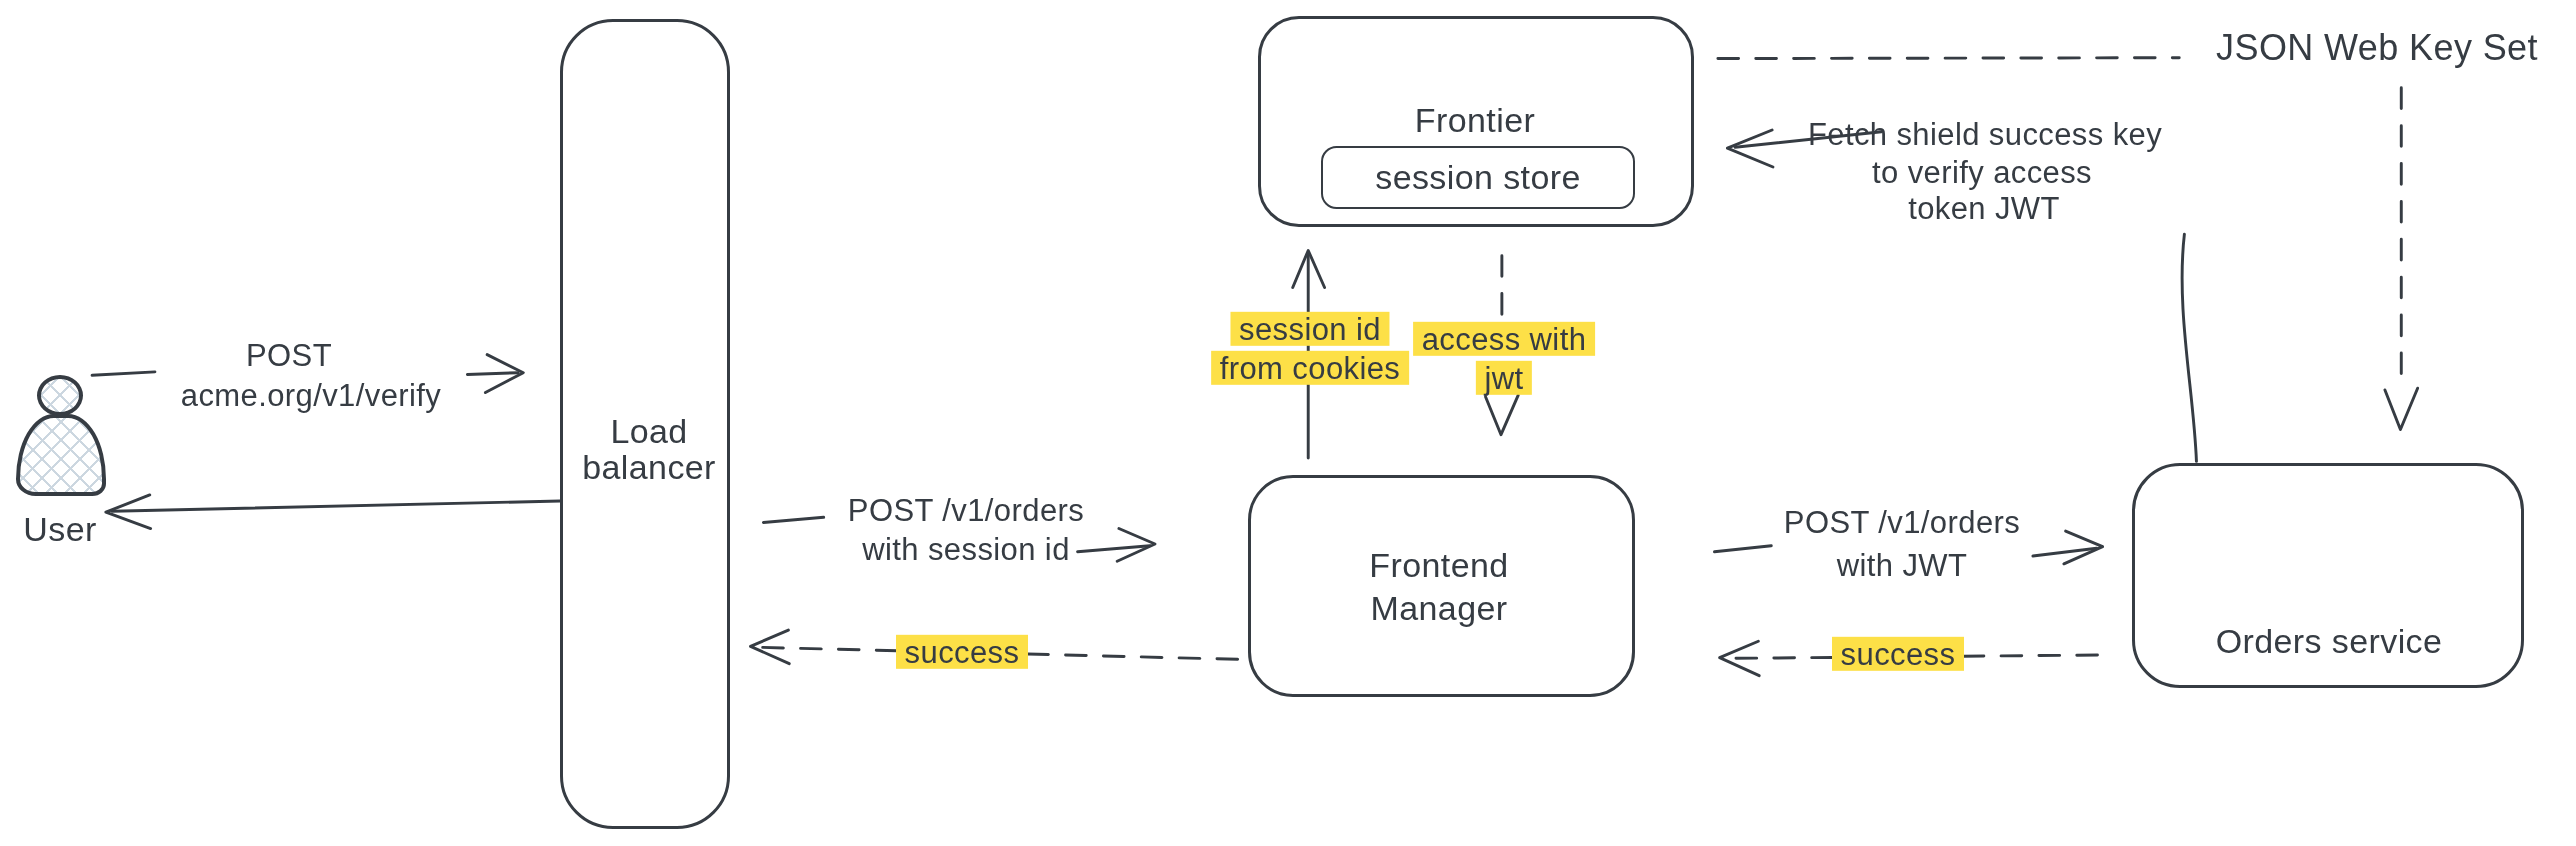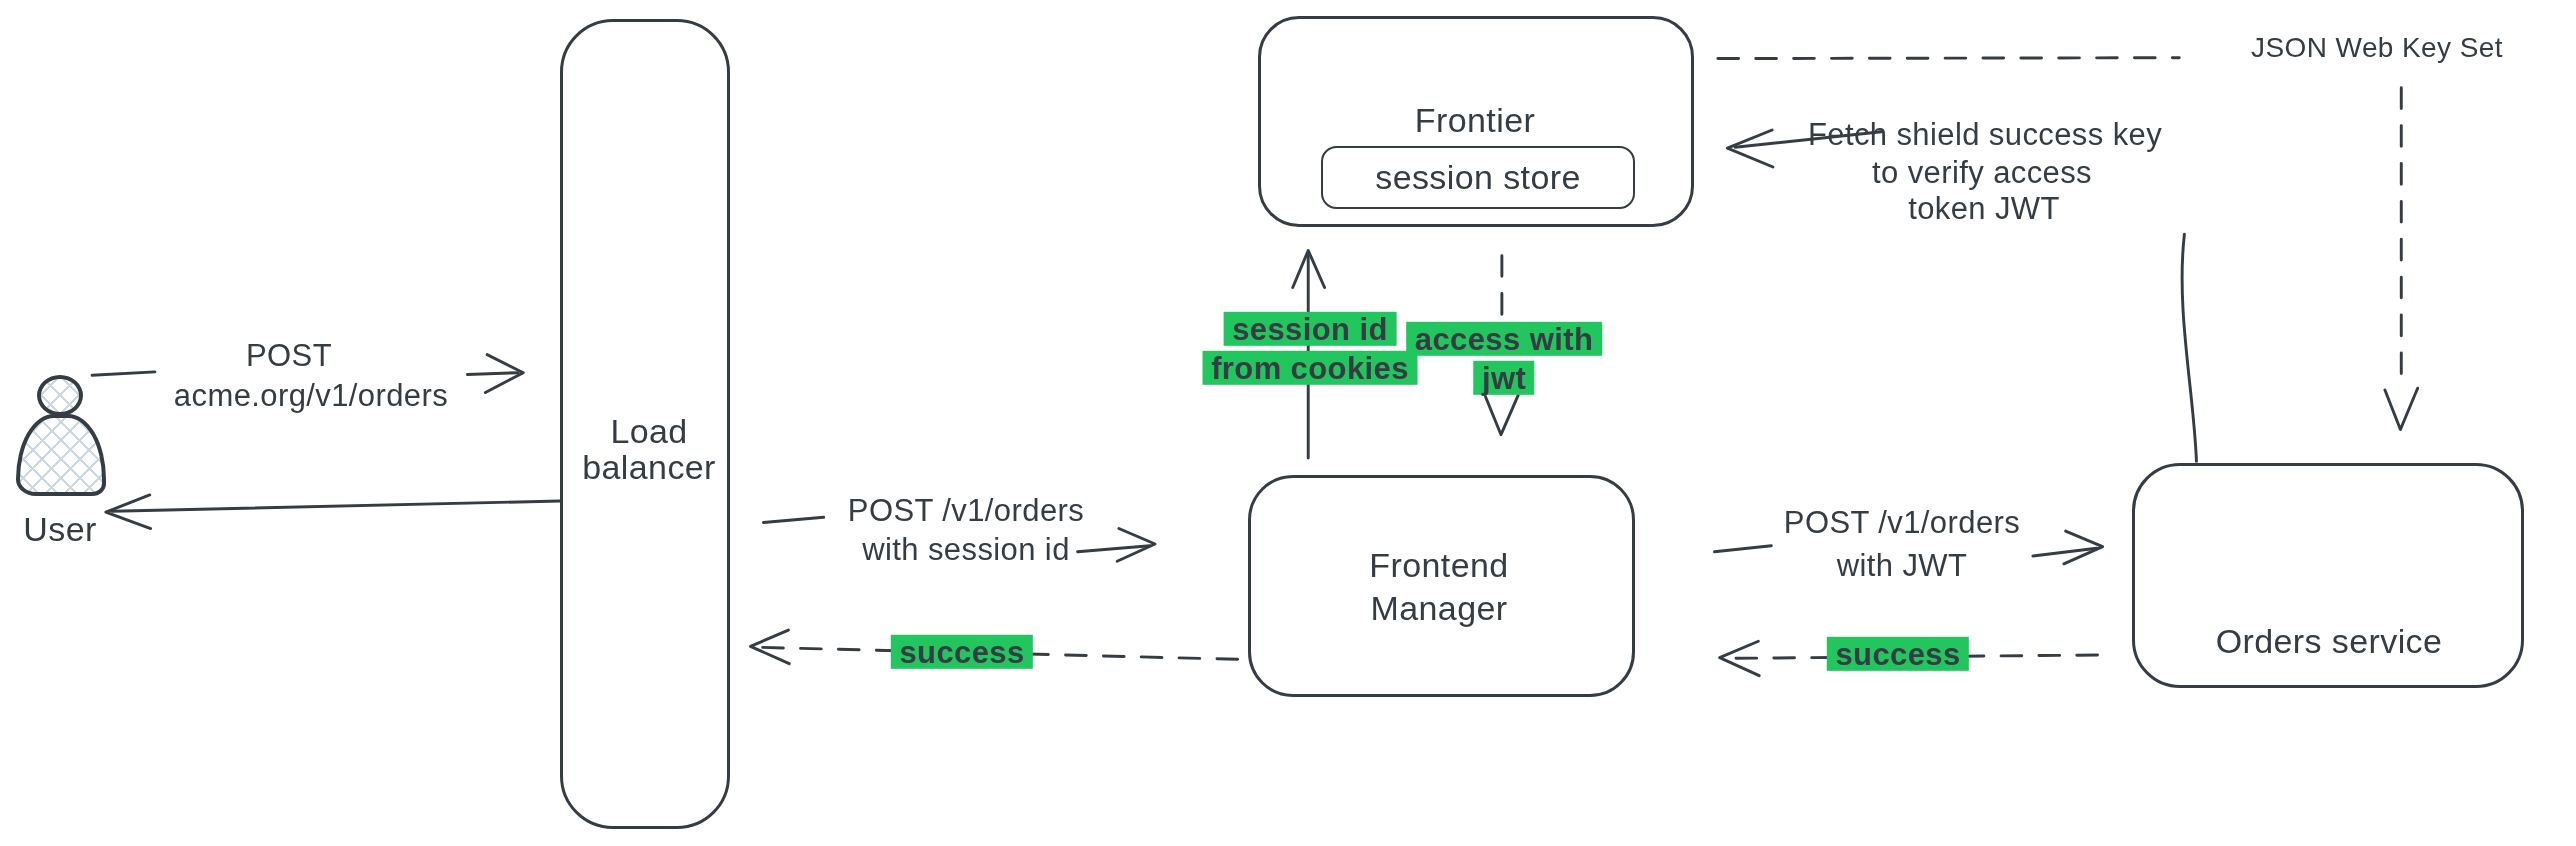--- a/index.html
+++ b/index.html
@@ -23,23 +23,23 @@
   }
   .lbl{
     position:absolute;z-index:3;
     transform:translate(-50%,-50%);
     white-space:nowrap;
     font-size:31px;
     letter-spacing:0.4px;
     color:#363c43;
     line-height:1;
   }
-  .lbl.bg{background:#22c55e;padding:1.7px 8.6px;font-weight:bold;}
+  .lbl.bg{background:#fde047;padding:1.7px 8.6px;}
   .lbl.node{font-size:34px;}
-  .lbl.big{font-size:28px;}
+  .lbl.big{font-size:36px;}
 
   
   .user-head{
     position:absolute;z-index:2;
     left:37px;top:375px;width:46px;height:41px;
     border:4.7px solid #363c43;border-radius:50%;
     box-sizing:border-box;
     background:
       repeating-linear-gradient(45deg,transparent 0 11.2px,#ccd7e0 11.2px 13.3px),
       repeating-linear-gradient(-45deg,transparent 0 11.2px,#ccd7e0 11.2px 13.3px);
@@ -117,21 +117,21 @@
   <div class="box" style="left:1248px;top:475px;width:387px;height:222px;border-radius:45px;"></div>
   <div class="lbl node" style="left:1439px;top:565px;">Frontend</div>
   <div class="lbl node" style="left:1439px;top:608px;">Manager</div>
 
   <div class="box" style="left:2132px;top:463px;width:392px;height:225px;border-radius:48px;"></div>
   <div class="lbl node" style="left:2329px;top:602px;margin-top:39px;">Orders service</div>
 
   <div class="lbl big" style="left:2377px;top:48px;">JSON Web Key Set</div>
 
   <div class="lbl" style="left:289px;top:355px;">POST</div>
-  <div class="lbl" style="left:311px;top:395px;">acme.org/v1/orders</div>
+  <div class="lbl" style="left:311px;top:395px;">acme.org/v1/verify</div>
 
   <div class="lbl" style="left:966px;top:510px;">POST /v1/orders</div>
   <div class="lbl" style="left:966px;top:549px;">with session id</div>
 
   <div class="lbl bg" style="left:962px;top:652px;">success</div>
 
   <div class="lbl bg" style="left:1310px;top:329px;">session id</div>
   <div class="lbl bg" style="left:1310px;top:368px;">from cookies</div>
 
   <div class="lbl bg" style="left:1504px;top:339px;">access with</div>

